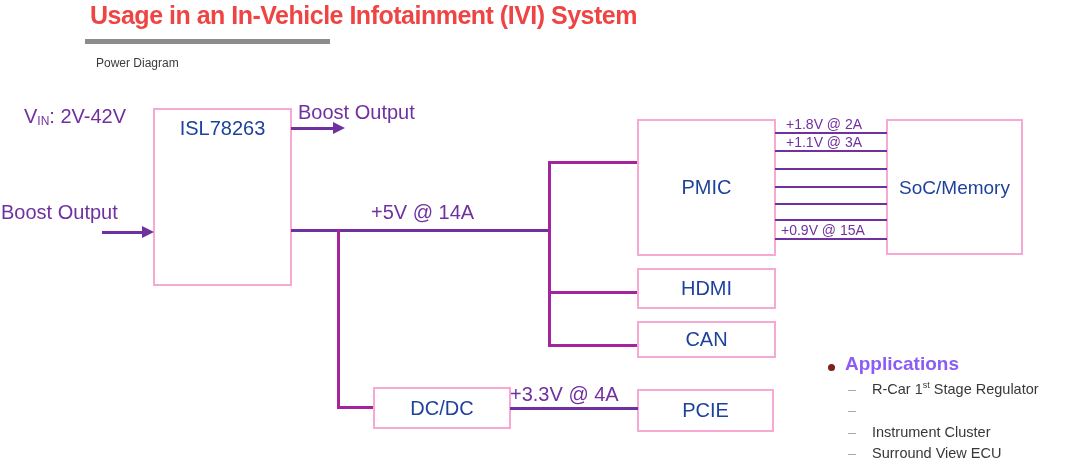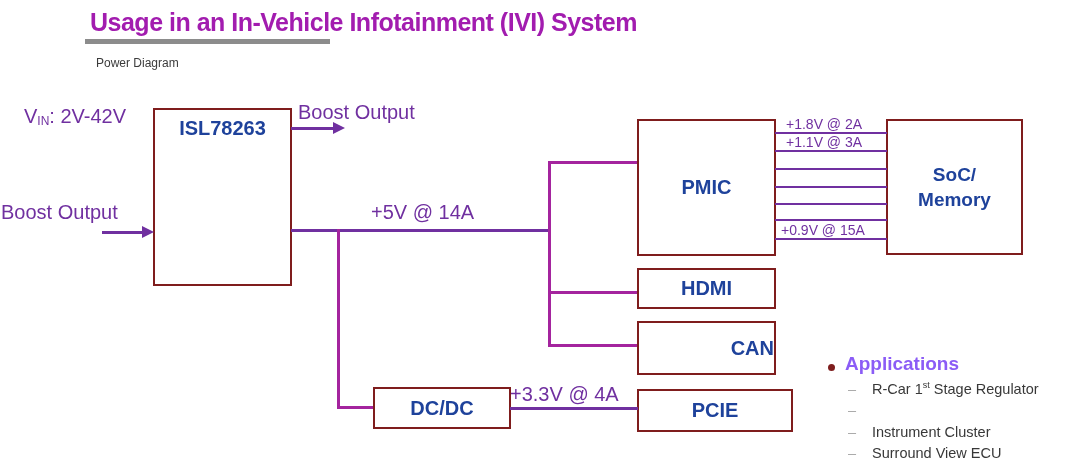--- a/index.html
+++ b/index.html
@@ -2,31 +2,31 @@
 <html><head>
 <meta charset="utf-8">
 <style>
   html,body{margin:0;padding:0;background:#fff;}
   *{box-sizing:border-box;}
   .canvas{
     position:relative;width:1080px;height:465px;background:#ffffff;overflow:hidden;
     font-family:"Liberation Sans",sans-serif;
   }
   .title{
-    position:absolute;left:90px;top:8px;
-    font-size:25px;font-weight:bold;letter-spacing:-0.5px;color:#a21caf;white-space:nowrap;
+    position:absolute;left:90px;top:1px;
+    font-size:25px;font-weight:bold;letter-spacing:-0.5px;color:#ef4444;white-space:nowrap;
   }
   .title-rule{position:absolute;left:85px;top:39px;width:245px;height:5px;background:#8C8C8C;}
   .subtitle{position:absolute;left:96px;top:56px;font-size:12px;color:#3B3B3B;}
   .box{
-    position:absolute;border:2px solid #7f1d1d;background:#fff;color:#1E429B;
-    font-size:20px;display:flex;align-items:center;justify-content:center;white-space:nowrap;font-weight:bold;
+    position:absolute;border:2px solid #f9a8d4;background:#fff;color:#1E429B;
+    font-size:20px;display:flex;align-items:center;justify-content:center;white-space:nowrap;
   }
   .box.toplabel{align-items:flex-start;padding-top:7px;}
-  .box.twoline{flex-direction:column;line-height:25px;font-size:19px;}
+  .box.twoline{flex-direction:row;line-height:25px;font-size:19px;}
   .hline,.vline{position:absolute;background:#7030A0;}
   .mag{background:#A4249E;}
   .plabel{position:absolute;color:#7030A0;font-size:20px;white-space:nowrap;}
   .plabel.small{font-size:14px;}
   .arrow-right{
     position:absolute;width:0;height:0;
     border-top:6px solid transparent;border-bottom:6px solid transparent;
     border-left:12px solid #7030A0;
   }
   sub.vin-sub{font-size:12px;vertical-align:-2px;letter-spacing:0;}
@@ -70,24 +70,24 @@
   <div class="hline mag" style="left:548px;top:161px;width:89px;height:3px;"></div>
   <div class="hline mag" style="left:548px;top:291px;width:89px;height:3px;"></div>
   <div class="hline mag" style="left:548px;top:344px;width:89px;height:3px;"></div>
 
   <div class="box" style="left:637px;top:268px;width:139px;height:41px;">
     <span>HDMI</span>
   </div>
   <div class="box" style="left:637px;top:119px;width:139px;height:137px;">
     <span>PMIC</span>
   </div>
-  <div class="box" style="left:637px;top:321px;width:139px;height:54px;justify-content:flex-end;">
+  <div class="box" style="left:637px;top:321px;width:139px;height:37px;">
     <span>CAN</span>
   </div>
-  <div class="box" style="left:637px;top:389px;width:156px;height:43px;">
+  <div class="box" style="left:637px;top:389px;width:137px;height:43px;">
     <span>PCIE</span>
   </div>
   <div class="box" style="left:373px;top:387px;width:138px;height:42px;">
     <span>DC/DC</span>
   </div>
   <div class="box twoline" style="left:886px;top:119px;width:137px;height:136px;">
     <div>SoC/</div>
     <div>Memory</div>
   </div>
 

